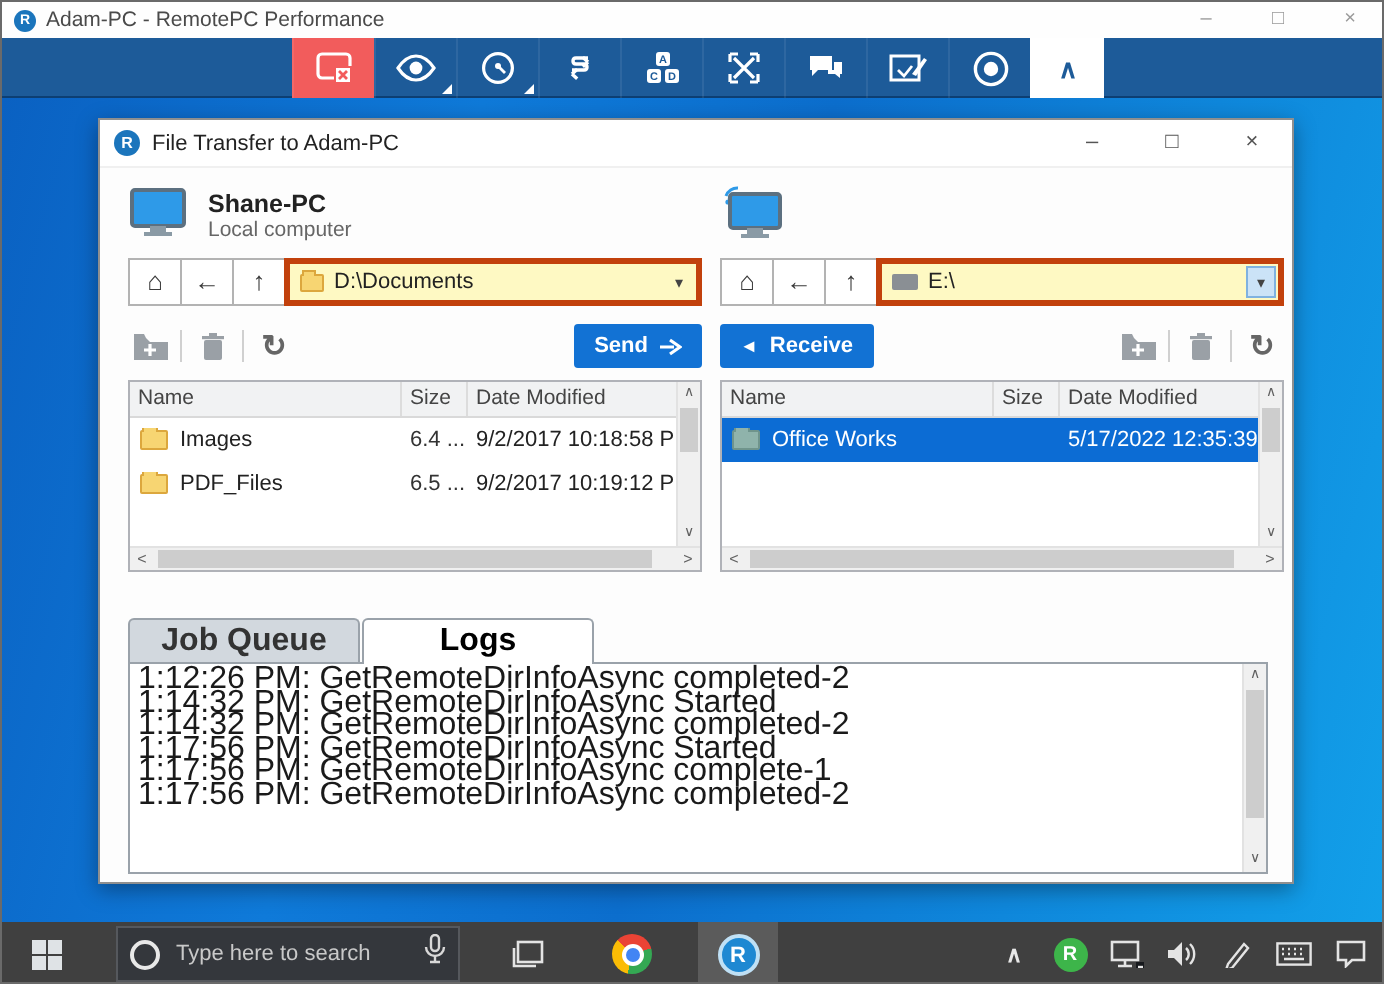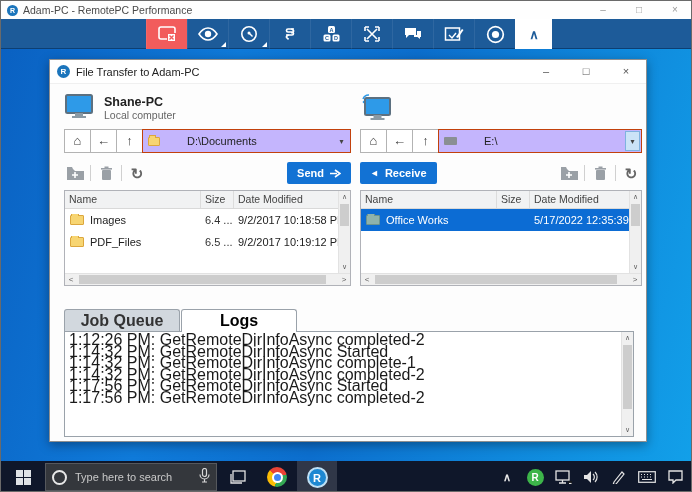--- a/index.html
+++ b/index.html
@@ -41,21 +41,21 @@
 
   
   .pc-head { position:absolute; top:8px; left:0; display:flex; align-items:center; height:32px; }
   .pc-icon { margin-right:10px; }
   .pc-name { font-size:12.5px; font-weight:bold; color:#222; line-height:14px; }
   .pc-sub { font-size:10.5px; color:#666; line-height:12px; }
 
   
   .nav-row { position:absolute; top:45px; left:0; right:0; height:24px; display:flex; }
   .nav-btn { width:26px; height:24px; background:#fff; border:1px solid #b3b3b3; border-right:none; text-align:center; line-height:22px; font-size:13px; color:#3a3a3a; }
-  .path-combo { flex:1; height:24px; background:#c4b5fd; border:1px solid #c2410c; display:flex; align-items:center; padding-left:5px; position:relative;gap:22px; }
+  .path-combo { flex:1; height:24px; background:#fef9c3; border:3px solid #c2410c; display:flex; align-items:center; padding-left:5px; position:relative; }
   .path-text { font-size:11px; color:#222; margin-left:5px; }
   .combo-arrow { position:absolute; right:1px; top:1px; bottom:1px; width:15px; display:flex; align-items:center; justify-content:center; font-size:8px; color:#444; }
   .combo-arrow.hl { background:#cbe3f7; border:1px solid #7fb2e0; }
   .folder-mini { width:12px; height:9px; background:#f7d572; border:1px solid #dca73d; border-radius:1px; position:relative; flex:0 0 auto; }
   .folder-mini::before { content:""; position:absolute; top:-3px; left:0; width:5px; height:2px; background:#f7d572; border:1px solid #dca73d; border-bottom:none; }
   .drive-mini { width:13px; height:8px; background:#8a8f94; border-radius:1px; flex:0 0 auto; }
 
   
   .action-row { position:absolute; top:77px; left:0; right:0; height:24px; display:flex; align-items:center; }
   .aicon { width:22px; height:20px; display:flex; align-items:center; justify-content:center; }
@@ -101,21 +101,21 @@
   .tab.inactive { background:#d2d8de; color:#333; margin-right:1px; }
   .tab.active { background:#fff; color:#000; position:relative; }
   .tab.active::after { content:""; position:absolute; left:0; right:0; bottom:-1px; height:2px; background:#fff; }
   .log-box { position:absolute; top:271px; left:14px; width:570px; height:106px; background:#fff; border:1px solid #9aa2aa; }
   .log-lines { position:absolute; top:0; left:0; right:12px; bottom:0; overflow:hidden; padding:2px 4px; }
   .log-line { font-size:16px; line-height:11.5px; color:#1a1a1a; white-space:nowrap; }
   .log-box .vscroll { bottom:0; }
   .log-box .vscroll .thumb { top:13px; height:64px; }
 
   
-  .taskbar { position:absolute; top:460px; left:0; width:692px; height:32px; background:#0f172a; display:flex; align-items:stretch; }
+  .taskbar { position:absolute; top:460px; left:0; width:692px; height:32px; background:#404040; display:flex; align-items:stretch;gap:13px; }
   .tb-start { width:44px; display:flex; align-items:center; justify-content:center; }
   .win-logo { display:grid; grid-template-columns:7px 7px; grid-template-rows:7px 7px; gap:1px; }
   .win-logo span { background:#dfe3e6; }
   .tb-search { width:172px; background:#34373c; border:1px solid #55585d; display:flex; align-items:center; padding:0 6px; margin:2px 0; }
   .cortana-ring { width:15px; height:15px; border:2px solid #e8e8e8; border-radius:50%; flex:0 0 auto; }
   .tb-search-text { font-size:11px; color:#c9c9c9; margin-left:8px; flex:1; white-space:nowrap; overflow:hidden; }
   .tb-btn { width:40px; display:flex; align-items:center; justify-content:center; position:relative; }
   .tb-btn.active { background:rgba(255,255,255,0.14); }
   .tb-btn .runline { position:absolute; left:8px; right:8px; bottom:0; height:2px; background:#76b9ed; }
   .chrome-ic { width:20px; height:20px; border-radius:50%; background:conic-gradient(from -45deg,#ea4335 0 33%,#34a853 0 66%,#fbbc05 0 100%); position:relative; }
@@ -414,23 +414,23 @@
     </div>
 
     <div class="tabs">
       <div class="tab inactive">Job Queue</div>
       <div class="tab active">Logs</div>
     </div>
     <div class="log-box">
       <div class="log-lines">
           <div class="log-line">1:12:26 PM: GetRemoteDirInfoAsync completed-2</div>
           <div class="log-line">1:14:32 PM: GetRemoteDirInfoAsync Started</div>
-          <div class="log-line">1:14:32 PM: GetRemoteDirInfoAsync complete-1</div>
           <div class="log-line">1:14:32 PM: GetRemoteDirInfoAsync completed-2</div>
           <div class="log-line">1:17:56 PM: GetRemoteDirInfoAsync Started</div>
+          <div class="log-line">1:17:56 PM: GetRemoteDirInfoAsync complete-1</div>
           <div class="log-line">1:17:56 PM: GetRemoteDirInfoAsync completed-2</div>
         </div>
       <div class="vscroll">
         <div class="arr">∧</div>
         <div class="thumb"></div>
         <div class="arr dn">∨</div>
       </div>
     </div>
   </div>
 

